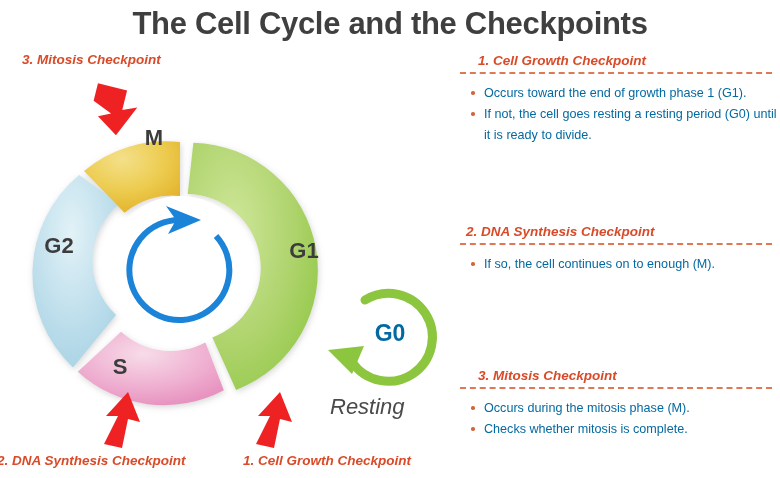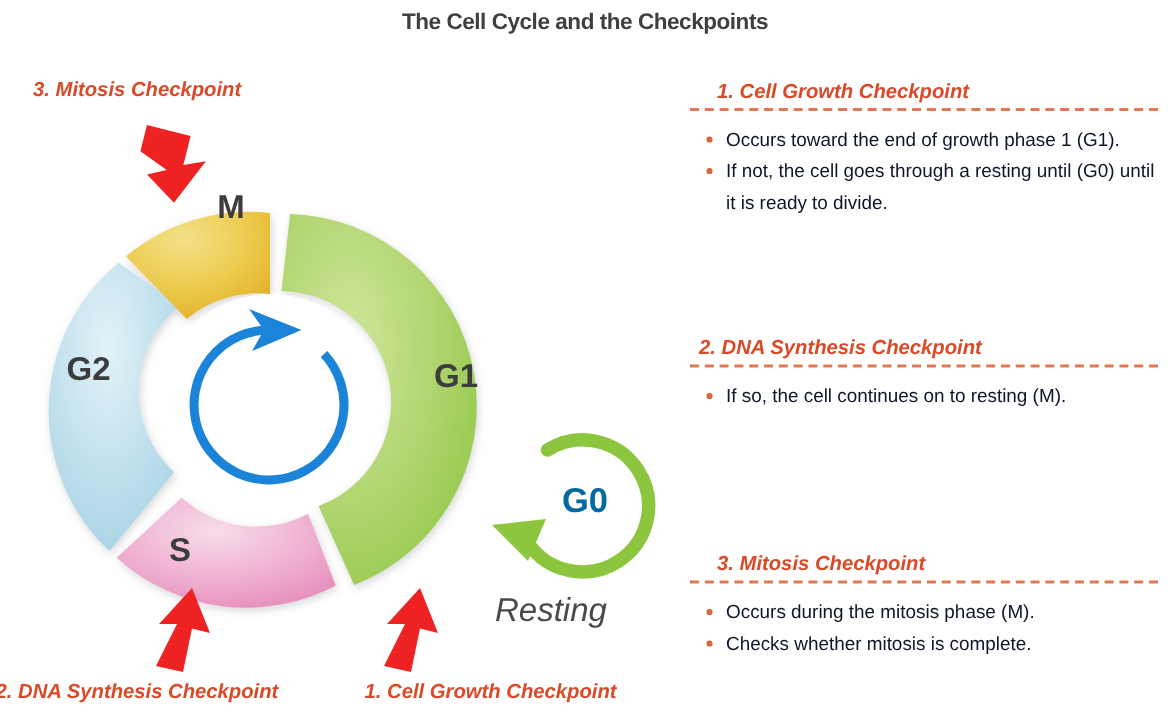--- a/index.html
+++ b/index.html
@@ -16,21 +16,21 @@
     color: #3a3a3a;
   }
 
   
   #page-title {
     position: absolute;
     top: 6px;
     left: 0;
     width: 780px;
     text-align: center;
-    font-size: 15px;
+    font-size: 31px;
     font-weight: bold;
     letter-spacing: -0.3px;
     color: #3f3f3f;
   }
 
   
   #diagram-panel {
     position: absolute;
     left: 0;
     top: 40px;
@@ -124,21 +124,21 @@
 
   ul.bullets {
     list-style: none;
     margin: 0;
     padding: 0 2px 0 18px;
   }
   ul.bullets li {
     position: relative;
     font-size: 12.6px;
     line-height: 1.62;
-    color: #0f172a;
+    color: #0369a1;
     text-align: justify;
     padding-left: 14px;
     margin-bottom: 1px;
   }
   ul.bullets li::before {
     content: "";
     position: absolute;
     left: 1px;
     top: 8px;
     width: 3.5px;
@@ -238,29 +238,29 @@
   <div class="callout-label" id="callout-growth">1. Cell Growth Checkpoint</div>
 </div>
 
 <div id="text-panel">
 
   <div class="section" id="section-1">
     <div class="section-heading">1. Cell Growth Checkpoint</div>
     <div class="divider"></div>
     <ul class="bullets">
       <li>Occurs toward the end of growth phase 1 (G1).</li>
-      <li>If not, the cell goes through a resting until (G0) until it is ready to divide.</li>
+      <li>If not, the cell goes resting a resting period (G0) until it is ready to divide.</li>
     </ul>
   </div>
 
   <div class="section" id="section-2">
     <div class="section-heading">2. DNA Synthesis Checkpoint</div>
     <div class="divider"></div>
     <ul class="bullets">
-      <li>If so, the cell continues on to resting (M).</li>
+      <li>If so, the cell continues on to enough (M).</li>
     </ul>
   </div>
 
   <div class="section" id="section-3">
     <div class="section-heading">3. Mitosis Checkpoint</div>
     <div class="divider"></div>
     <ul class="bullets">
       <li>Occurs during the mitosis phase (M).</li>
       <li>Checks whether mitosis is complete.</li>
     </ul>

